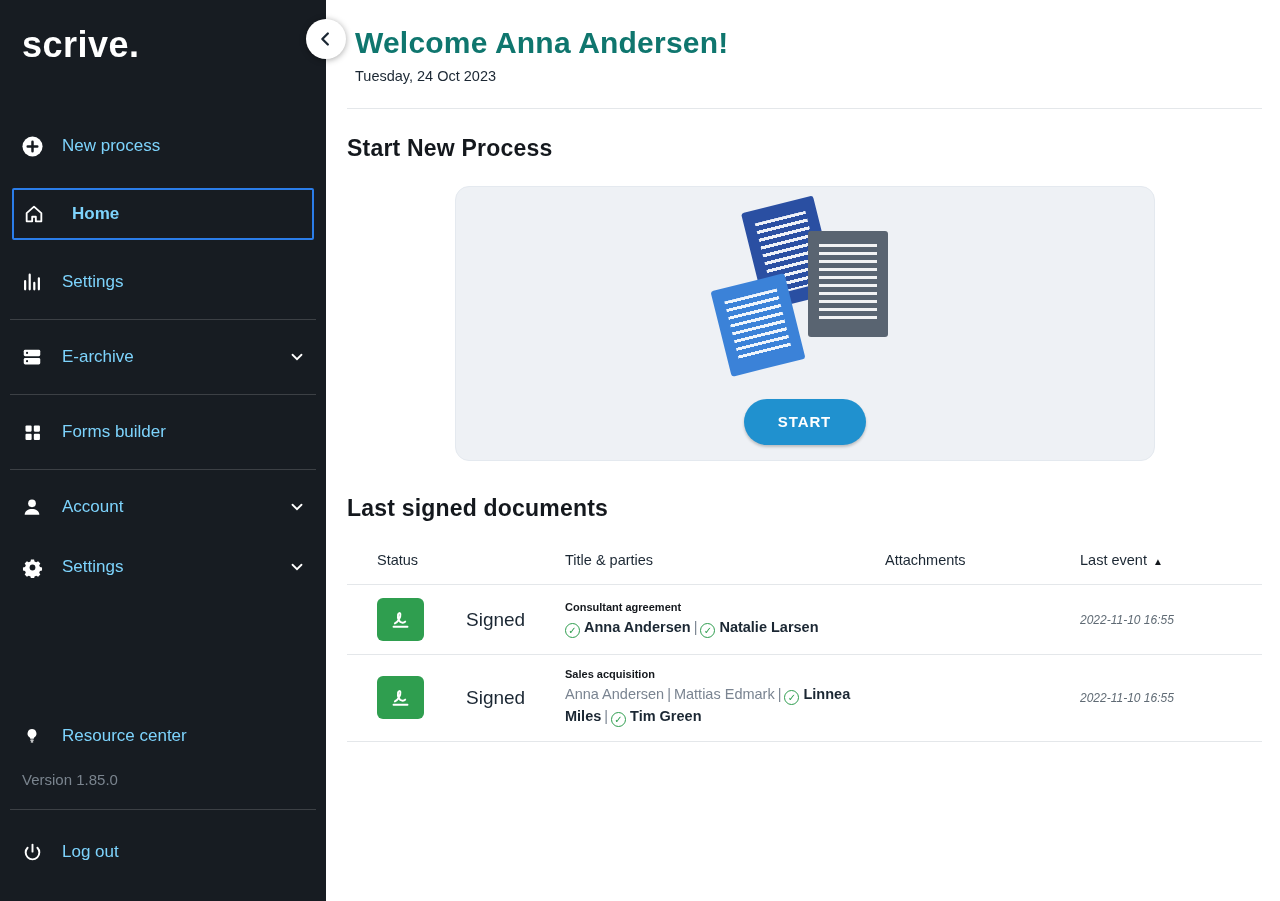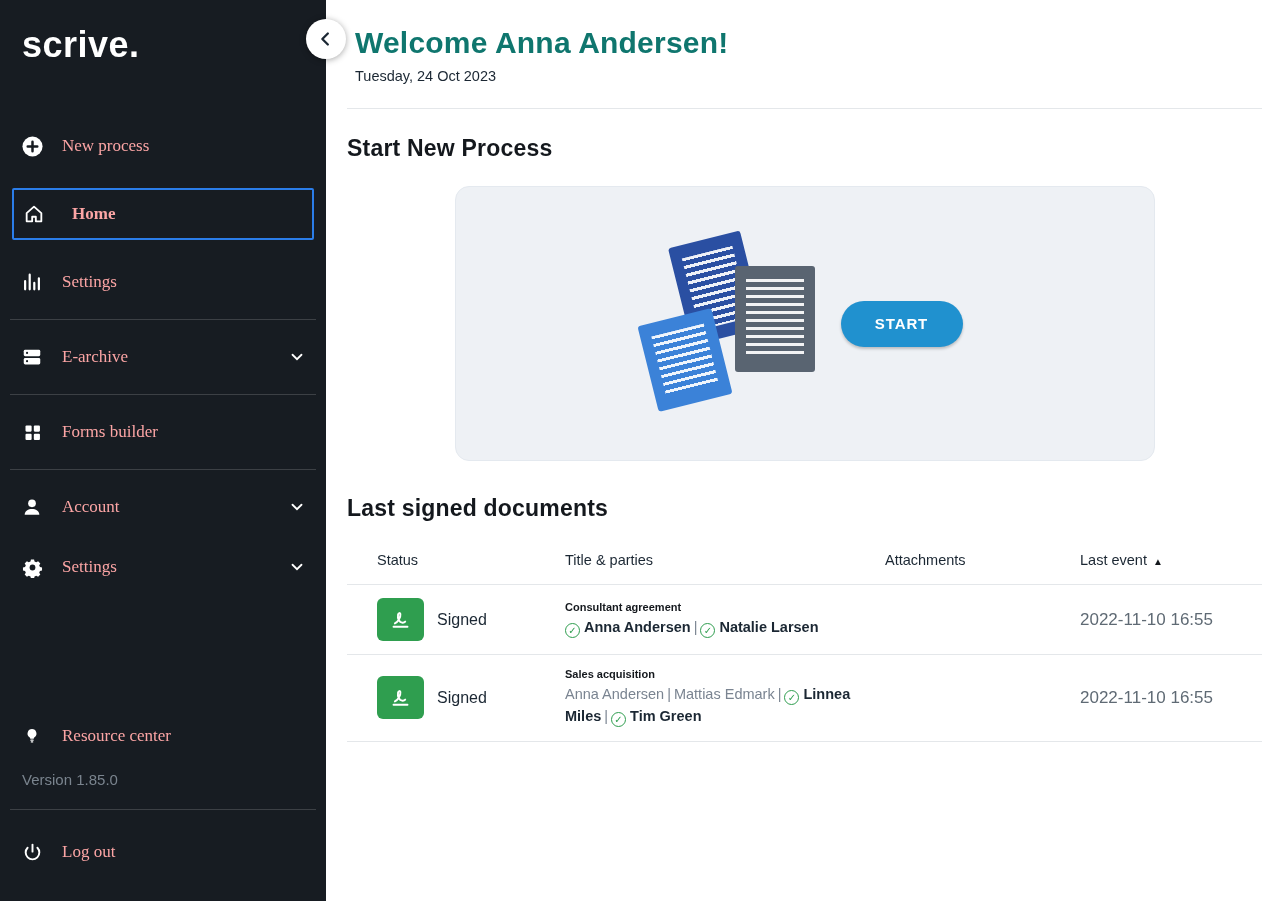--- a/index.html
+++ b/index.html
@@ -4,64 +4,64 @@
 <style>
   * { margin:0; padding:0; box-sizing:border-box; }
   html,body { width:1280px; height:901px; overflow:hidden; }
   body { font-family:"Liberation Sans", sans-serif; background:#fff; color:#14181d; }
   .app { display:flex; width:100%; height:100%; }
 
   
   .sidebar { width:326px; flex-shrink:0; background:#171c22; color:#fff; display:flex; flex-direction:column; position:relative; }
   .logo { font-size:36px; font-weight:800; letter-spacing:.5px; color:#fff; margin:24px 0 0 22px; }
   .nav { margin-top:50px; display:flex; flex-direction:column; }
-  .nav-item { display:flex; align-items:center; gap:18px; height:52px; padding:0 20px; font-size:17px; font-weight:500; color:#fca5a5; cursor:pointer; margin:4px 0;font-family:Liberation Serif, serif; }
+  .nav-item { display:flex; align-items:center; gap:18px; height:52px; padding:0 20px; font-size:17px; font-weight:500; color:#7dd3fc; cursor:pointer; margin:4px 0; }
   .nav-item .icon { width:24px; height:24px; display:flex; align-items:center; justify-content:center; flex-shrink:0; }
   .nav-item .chev { margin-left:auto; display:flex; align-items:center; }
   .nav-item.active { border:2px solid #2b7de9; border-radius:2px; margin:12px 12px; padding:0 8px 0 8px; font-weight:700; height:52px;gap:26px; }
   .nav-divider { border:none; border-top:1px solid rgba(255,255,255,.16); margin:7px 10px; }
   .sidebar-bottom { margin-top:auto; display:flex; flex-direction:column; padding-bottom:14px; }
   .version { font-size:15px; color:#7a848e; padding:6px 0 14px 22px; }
   .resource { height:50px; }
   .logout { height:62px; margin-top:4px; }
 
   
   .main { flex:1; position:relative; padding:20px 18px 0 21px; background:#fff; }
   .back-btn { position:absolute; left:-20px; top:19px; width:40px; height:40px; border-radius:50%; background:#fff; border:none; box-shadow:0 1px 6px rgba(0,0,0,.35); display:flex; align-items:center; justify-content:center; cursor:pointer; z-index:5; }
   .page-header { margin-left:8px; }
   h1 { font-size:30px; font-weight:700; letter-spacing:.2px; margin:6px 0 8px; color:#0f766e; }
   .date { font-size:14.5px; font-weight:500; color:#1b2733; }
   .main-divider { border:none; border-top:1px solid #e4e7ea; margin:24px 0 0; }
   h2 { font-size:23px; font-weight:700; letter-spacing:.2px; color:#14181d; }
   .start-section h2 { margin-top:26px; }
 
-  .start-panel { margin:24px auto 0; width:700px; height:275px; background:#eef1f5; border:1px solid #e4e9ef; border-radius:14px; display:flex; flex-direction:row; align-items:center; justify-content:center; gap:24px; }
+  .start-panel { margin:24px auto 0; width:700px; height:275px; background:#eef1f5; border:1px solid #e4e9ef; border-radius:14px; display:flex; flex-direction:column; align-items:center; justify-content:center; gap:24px; }
   .docs-illustration { position:relative; width:170px; height:172px; }
   .doc { position:absolute; border-radius:3px; }
   .doc::after { content:""; position:absolute; left:11px; right:11px; top:13px; bottom:13px; background:repeating-linear-gradient(#fff 0 3px, transparent 3px 8px); opacity:.92; }
   .doc-blue { width:74px; height:100px; left:32px; top:0; background:#2a4fa2; transform:rotate(-14deg); z-index:1; }
   .doc-lightblue { width:76px; height:88px; left:0; top:78px; background:#3b82d8; transform:rotate(-14deg); z-index:2; }
   .doc-gray { width:80px; height:106px; right:2px; top:28px; background:#596471; z-index:3; }
   .start-btn { min-width:122px; height:46px; padding:0 28px; border:none; border-radius:26px; background:#2091cf; color:#fff; font-family:"Liberation Sans", sans-serif; font-size:15px; font-weight:700; letter-spacing:.9px; cursor:pointer; box-shadow:0 2px 3px rgba(0,0,0,.22); }
 
   .docs-section h2 { margin-top:34px; }
   .doc-table { margin-top:30px; }
   .thead { display:grid; grid-template-columns:188px 320px 195px 1fr; padding:0 0 16px 30px; font-size:14.5px; font-weight:500; color:#1b2733; border-bottom:1px solid #e4e7ea; }
   .thead > div { cursor:pointer; }
   .sort-arrow { font-size:10px; margin-left:6px; color:#14181d; }
   .doc-row { display:grid; grid-template-columns:188px 320px 195px 1fr; padding:13px 0 13px 30px; border-bottom:1px solid #e4e7ea; align-items:center; cursor:pointer; }
   .status-col { display:flex; align-items:center; gap:13px; }
   .signed-icon { width:47px; height:43px; background:#2f9e4f; border-radius:6px; display:flex; align-items:center; justify-content:center; flex-shrink:0; }
-  .status-text { font-size:16px; color:#1b2733; }
+  .status-text { font-size:19px; color:#1b2733;margin-left:29px; }
   .doc-title { font-size:11px; font-weight:700; color:#14181d; margin-bottom:4px; }
   .doc-parties { font-size:14.5px; color:#7a8491; line-height:1.5; max-width:302px; }
   .party.signed { color:#1b2733; font-weight:700; }
   .check { display:inline-flex; width:15px; height:15px; border:1.5px solid #2f9e4f; border-radius:50%; color:#2f9e4f; font-size:10px; font-weight:400; align-items:center; justify-content:center; margin-right:4px; vertical-align:-2px; }
   .sep { color:#7a8491; font-weight:400; padding:0 3px; }
-  .event-col { font-size:17px; color:#5f6a74; }
+  .event-col { font-size:12px; color:#5f6a74;font-style:italic; }
 </style>
 </head>
 <body>
 
 <div class="app">
 
   <aside class="sidebar">
     <div class="logo">scrive.</div>
 
     <nav class="nav">

